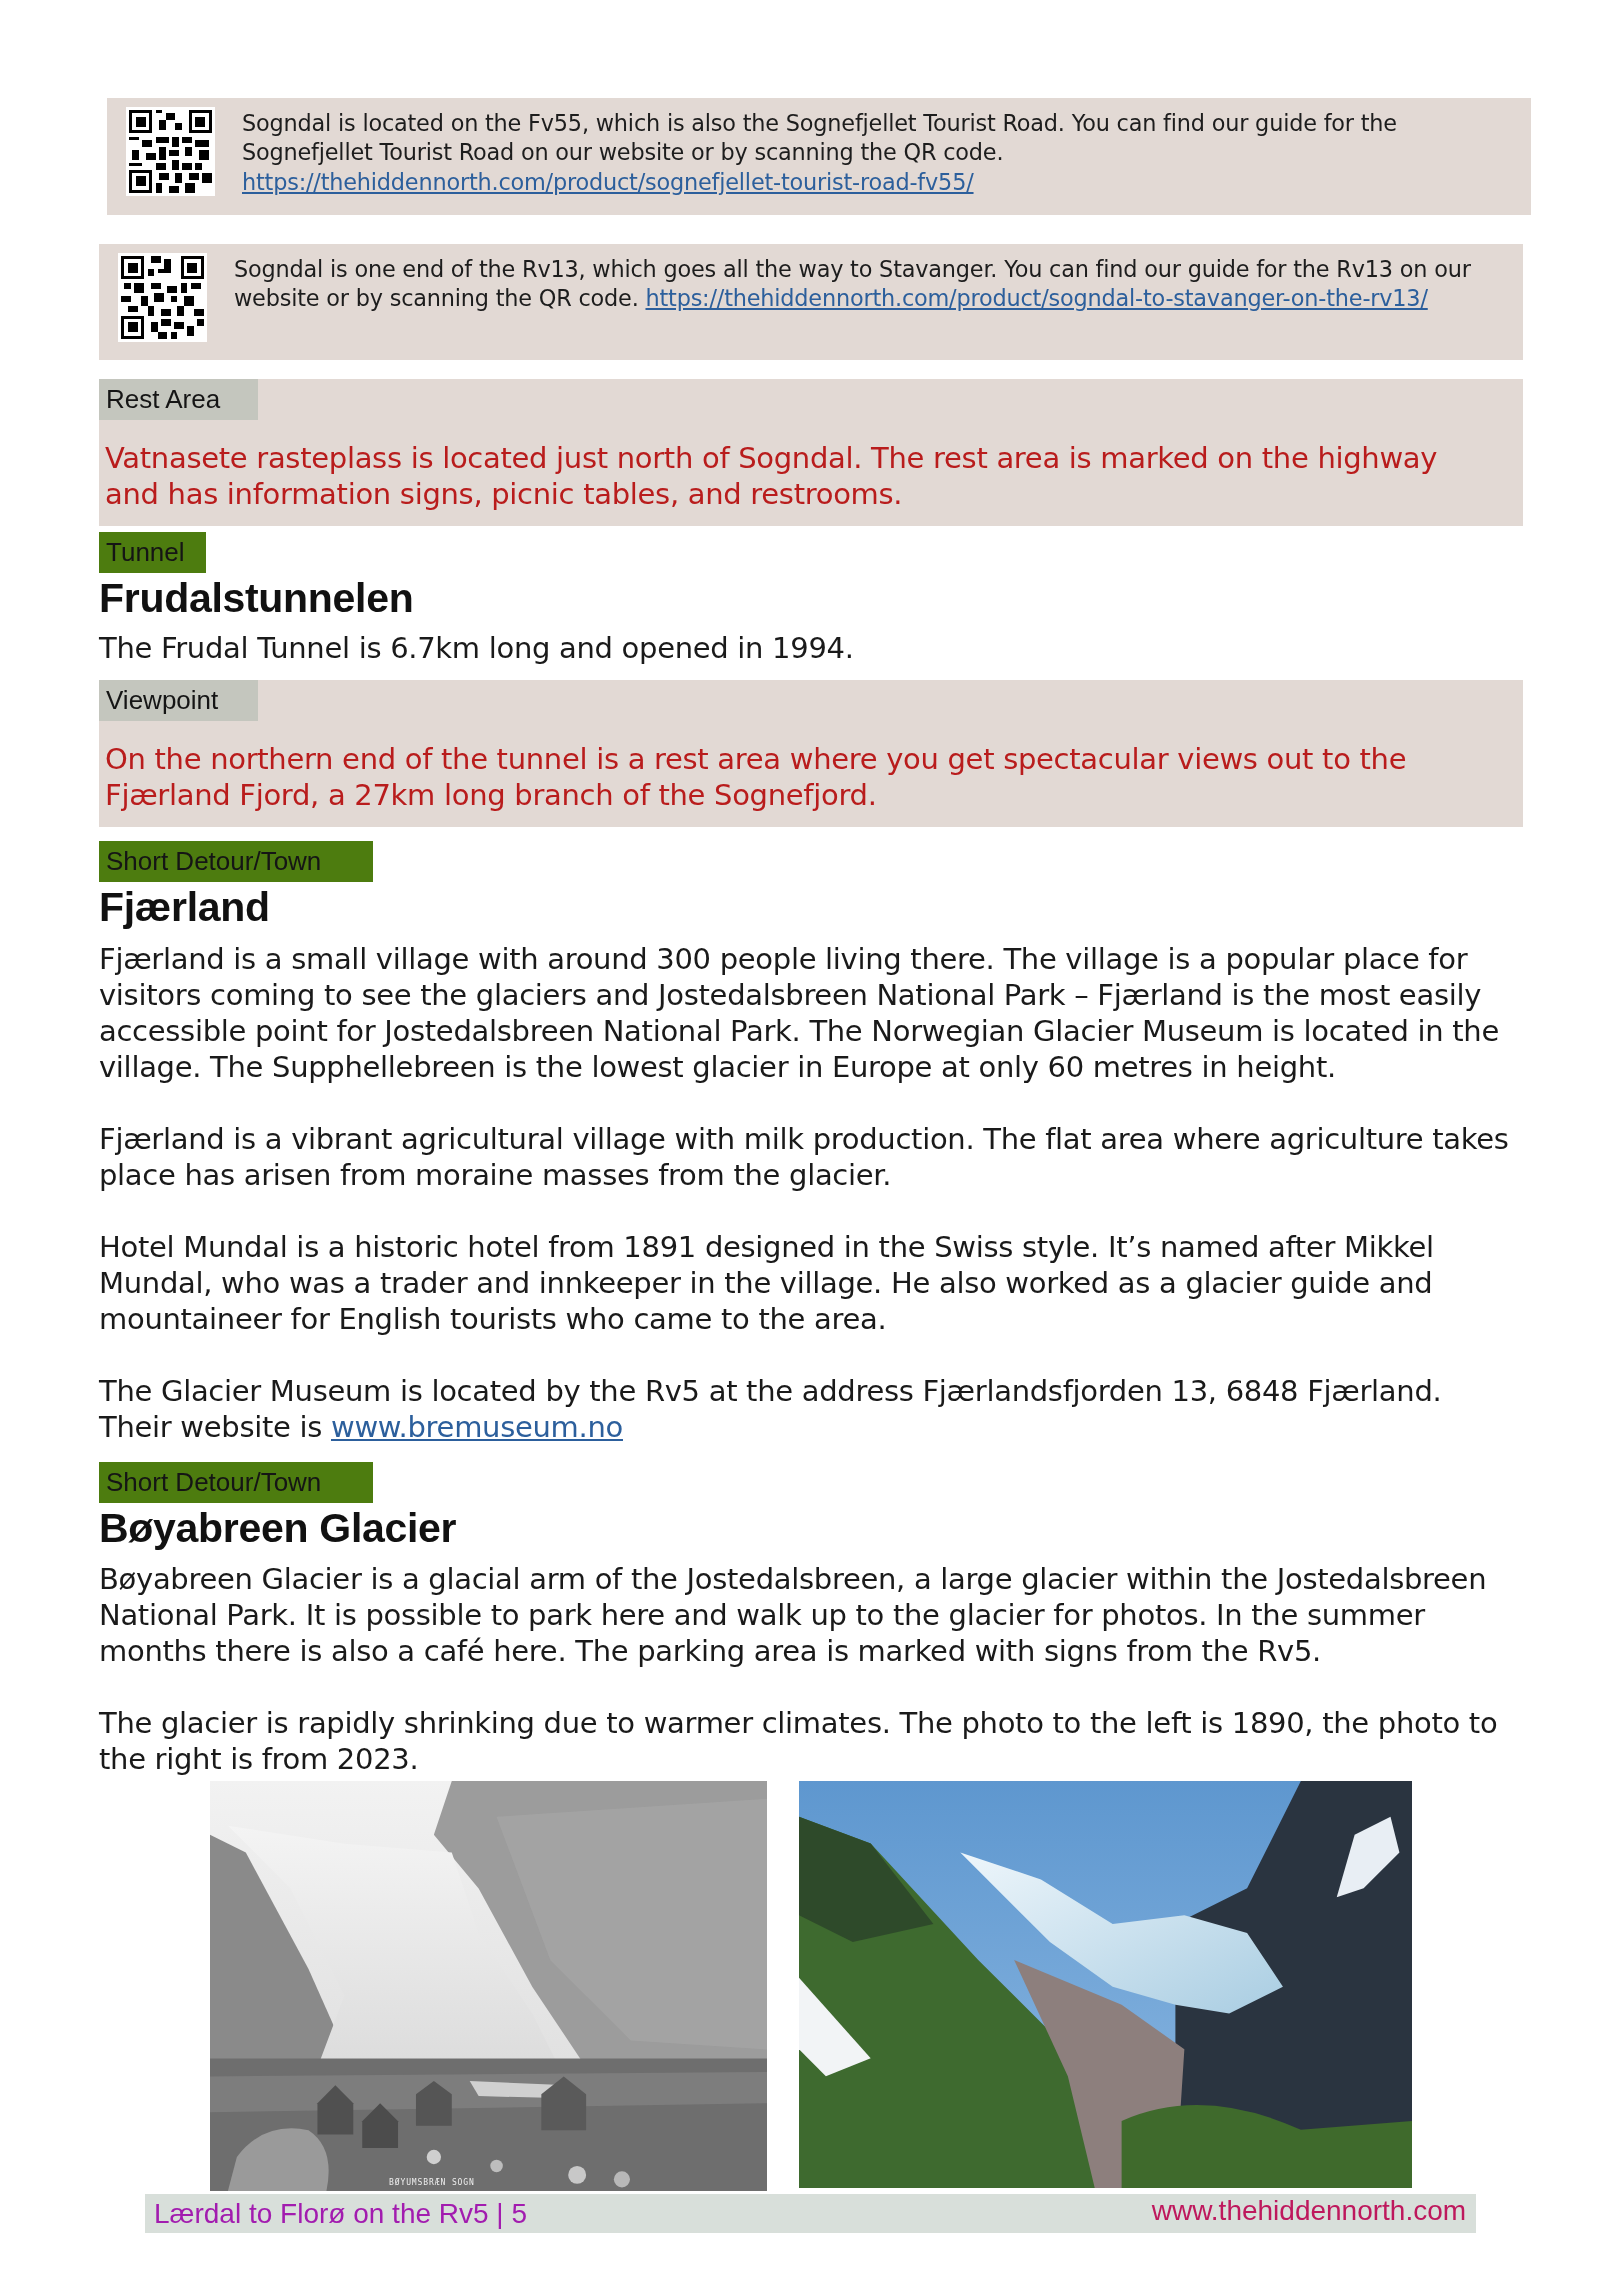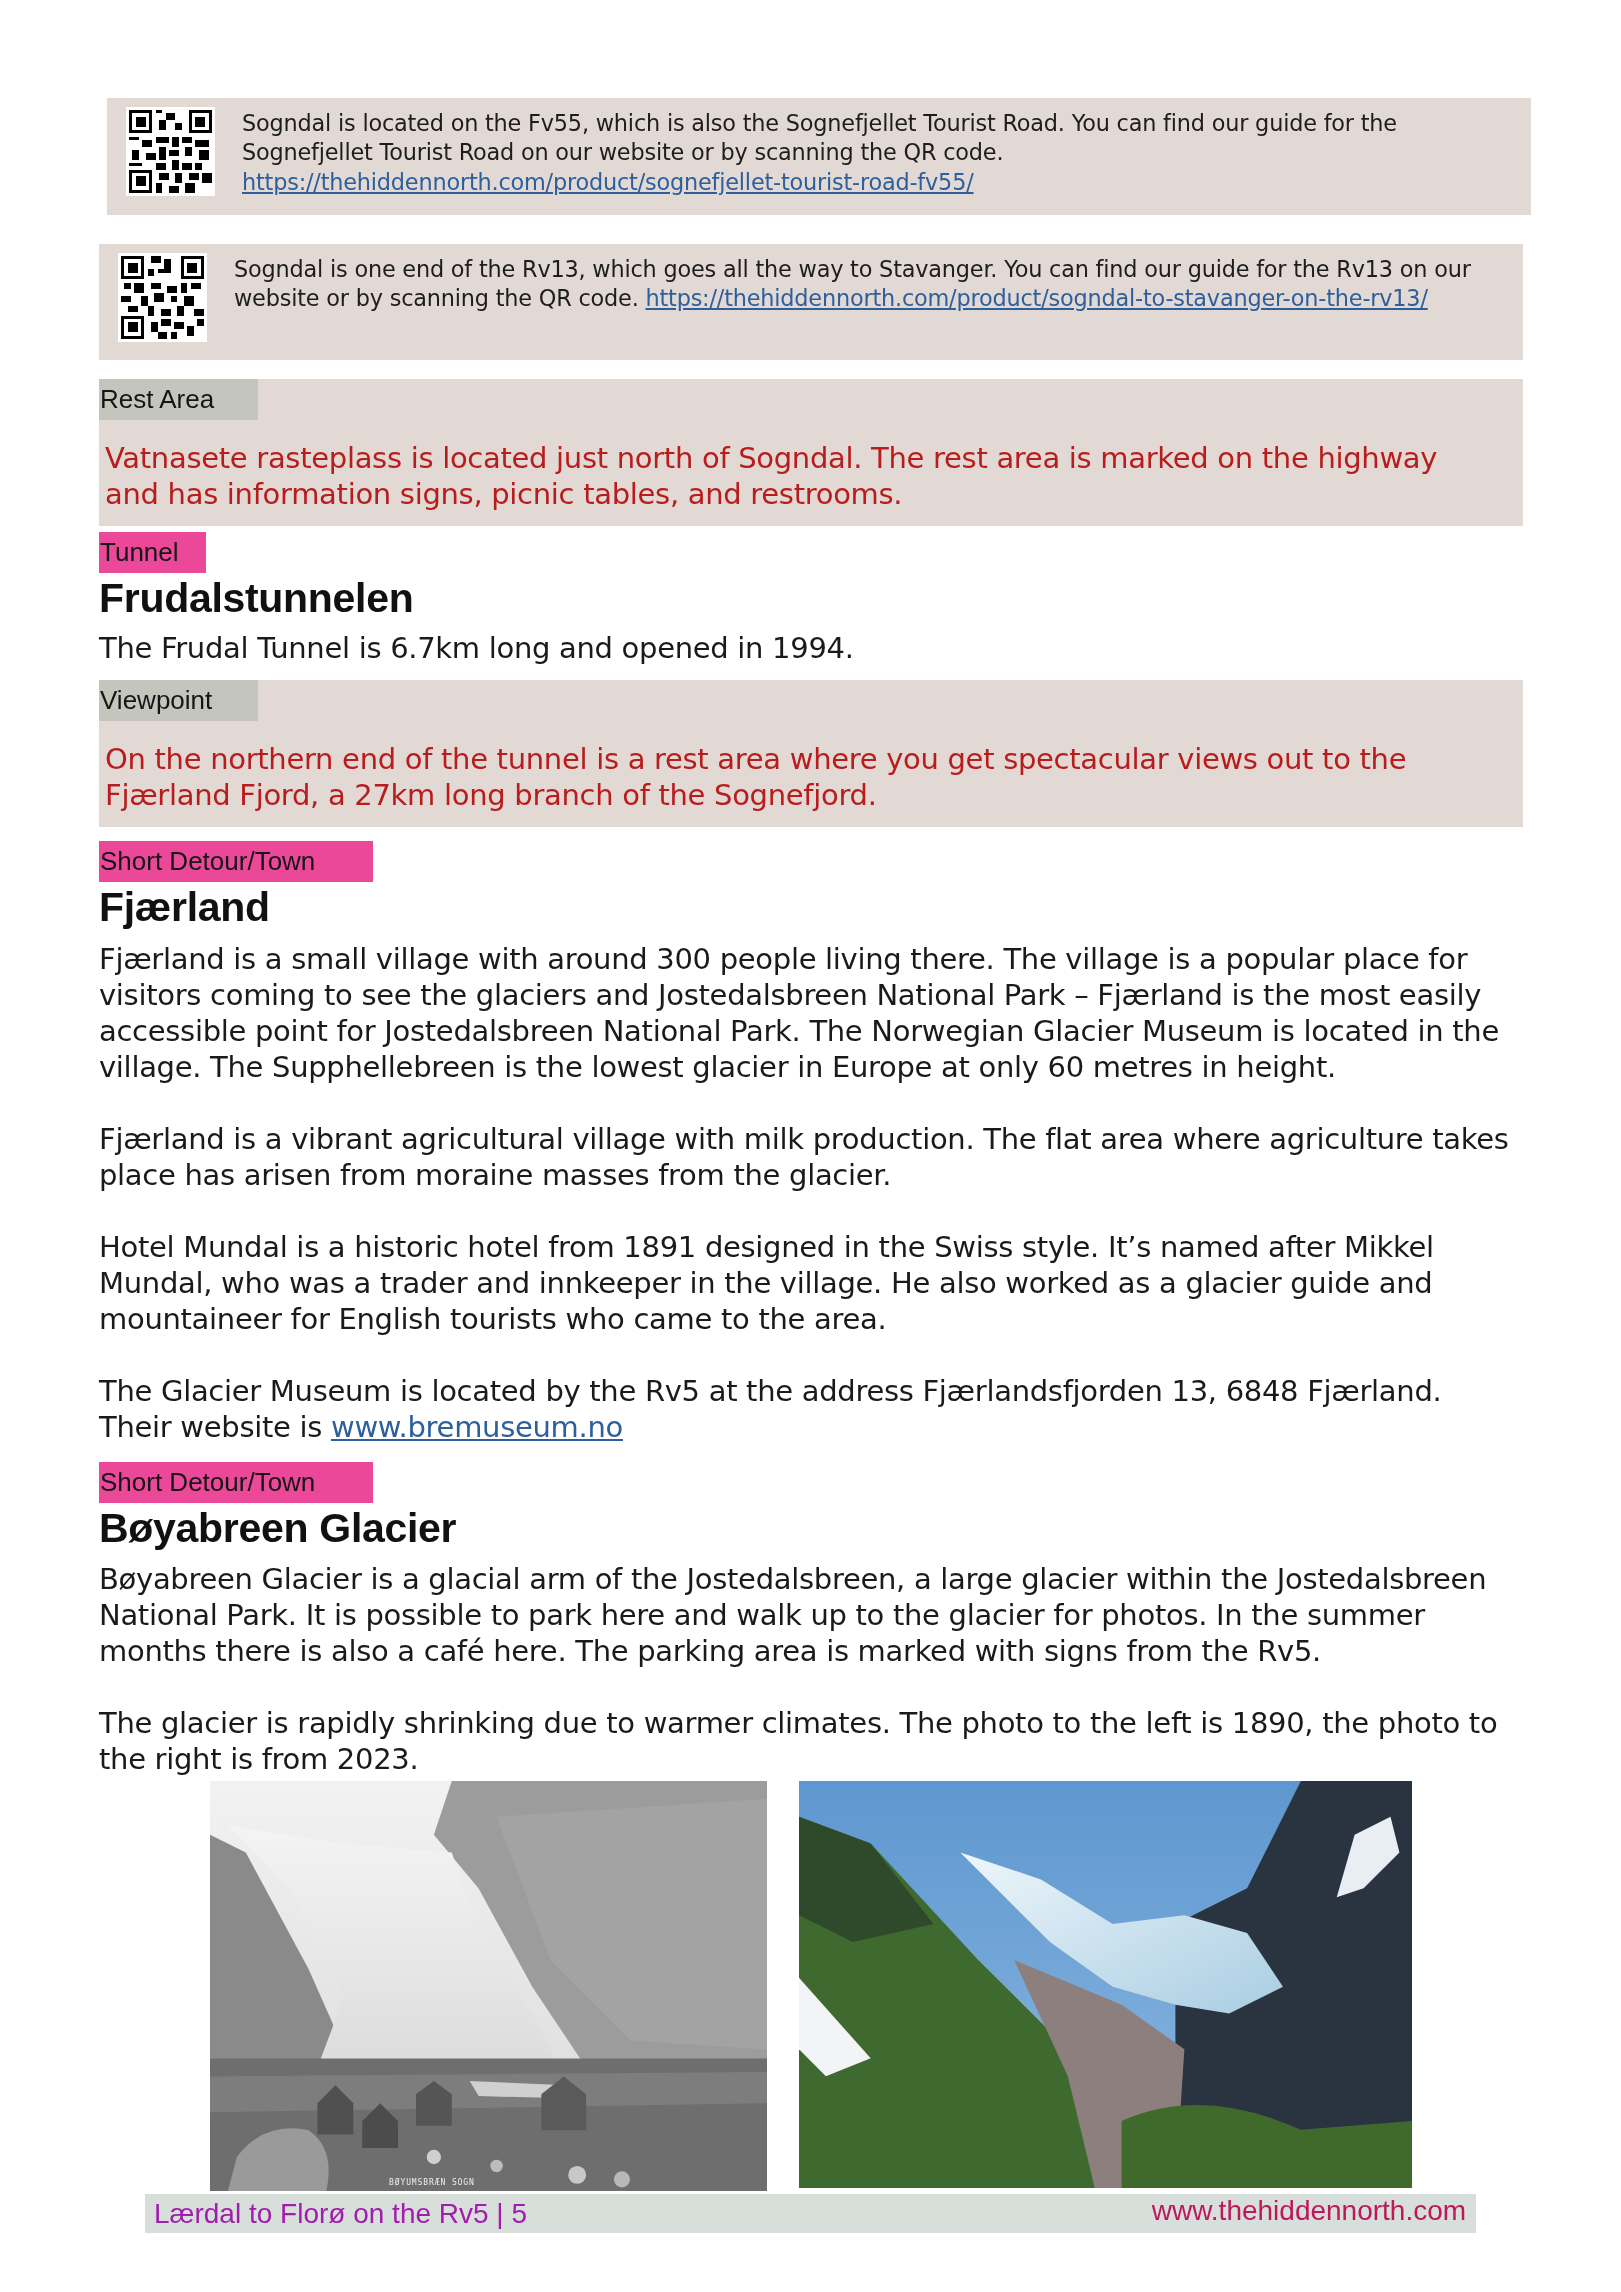--- a/index.html
+++ b/index.html
@@ -4,23 +4,23 @@
 <style>
   html, body { margin:0; padding:0; background:#ffffff; }
   body { width:1621px; height:2293px; position:relative; overflow:hidden;
          font-family:"DejaVu Sans", sans-serif; color:#1a1a1a; }
   .qrbox { position:absolute; left:99px; width:1424px; background:#e2d9d4; }
   .qr { position:absolute; left:19px; top:9px; width:89px; height:89px; background:#fff; }
   .qr svg { width:83px; height:83px; margin:2.7px; }
   .qrtext { position:absolute; left:135px; top:10.7px; width:1263px; font-size:22.4px; line-height:29.6px; color:#1d1d1d; letter-spacing:-0.2px; }
   a.link { color:#2c5f9c; text-decoration:underline; }
   .infobox { position:absolute; left:99px; width:1424px; background:#e2d9d4; }
-  .tag { position:absolute; left:99px; height:41px; font-family:"Liberation Sans", sans-serif; font-size:26px; line-height:41px; padding:0 1px; color:#151515; box-sizing:border-box; }
+  .tag { position:absolute; left:99px; height:41px; font-family:"Liberation Sans", sans-serif; font-size:26px; line-height:41px; padding:0 7px; color:#151515; box-sizing:border-box; }
   .tag.dark { background:#c4c6be; }
-  .tag.light { background:#ec4899; }
+  .tag.light { background:#4d7c0f; }
   .infotext { position:absolute; left:6px; top:61px; width:1379px; font-size:29px; line-height:36px; color:#b91c1c; letter-spacing:-0.3px; }
   .heading { position:absolute; left:99px; font-family:"Liberation Sans", sans-serif; font-weight:bold; font-size:41px; line-height:47px; color:#111; letter-spacing:-0.3px; }
   .body { position:absolute; left:99px; width:1433px; font-size:29px; line-height:36px; color:#1a1a1a; letter-spacing:-0.3px; }
   .body p { margin:0; }
   .body p + p { margin-top:36px; }
   .photo { position:absolute; top:1781px; overflow:hidden; }
   .footer { position:absolute; left:145px; top:2194px; width:1331px; height:39px; background:#d8dfda; }
   .footer-left { position:absolute; left:9px; top:0; font-family:"Liberation Sans", sans-serif; font-size:28px; line-height:39px; color:#a21caf; }
   .footer-right { position:absolute; right:9.9px; top:-2.7px; font-family:"Liberation Sans", sans-serif; font-size:28px; line-height:39px; color:#be185d; }
 </style>

